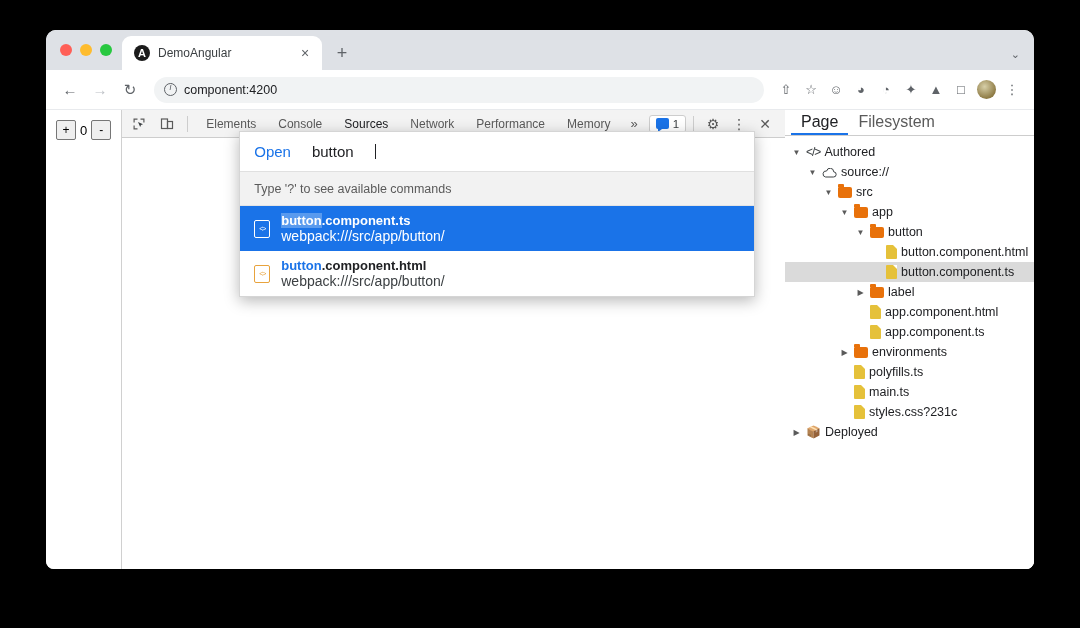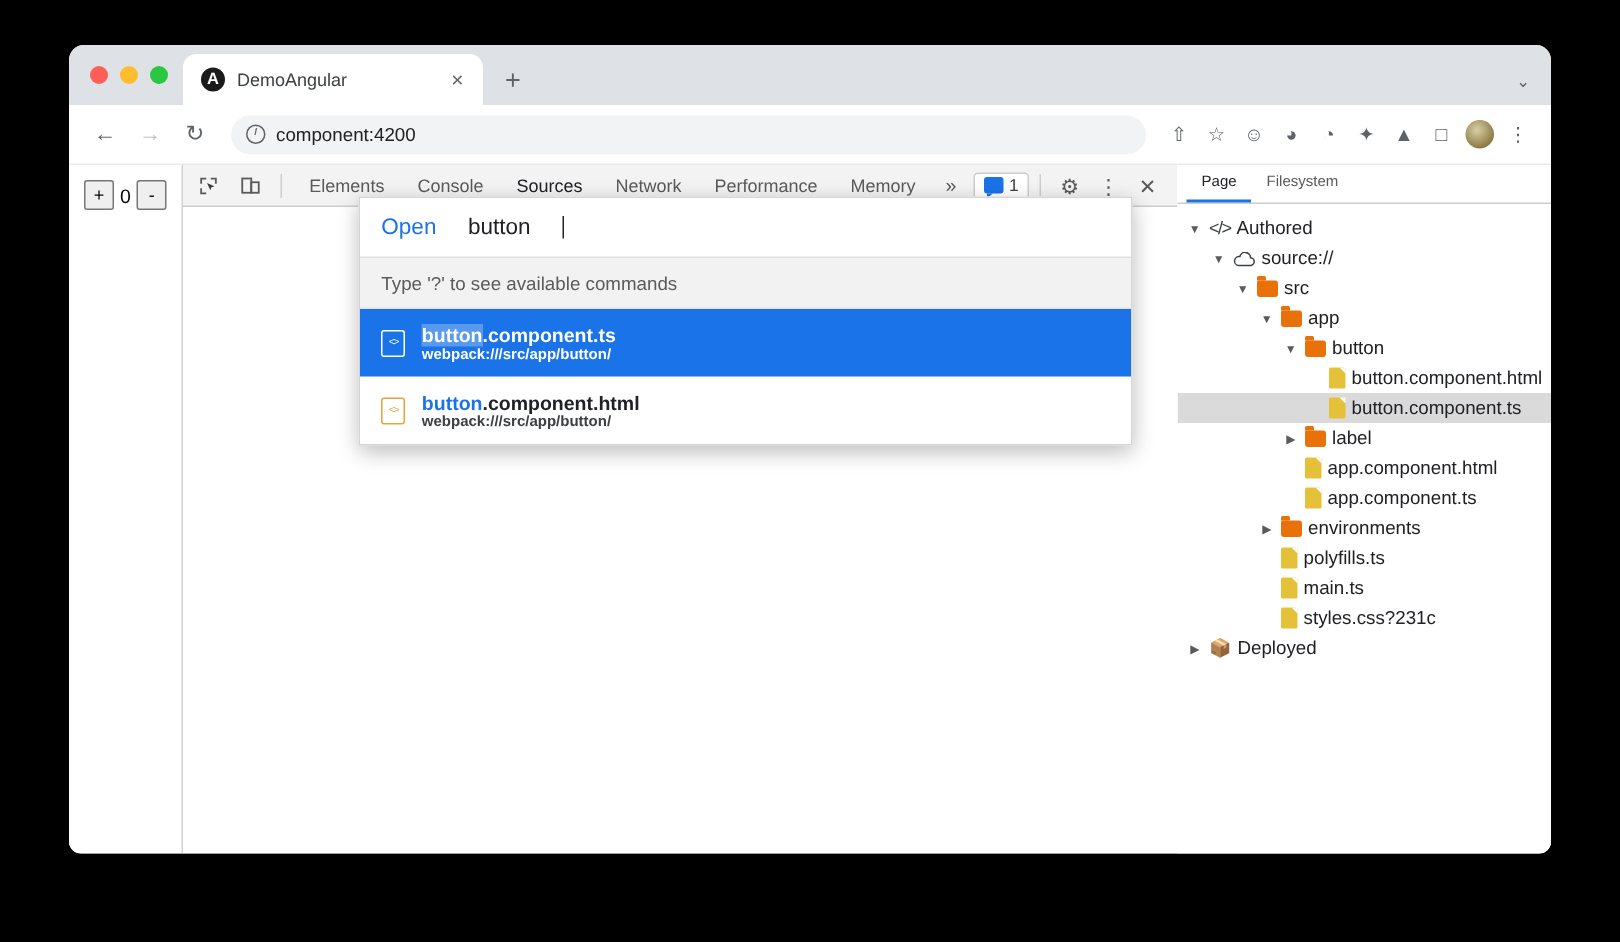--- a/index.html
+++ b/index.html
@@ -185,21 +185,21 @@
     width: 262px; border-right: 1px solid #cdcdcd;
     display: flex; flex-direction: column; background: #fff;
   }
   .nav-tabs {
     height: 26px; display: flex; align-items: stretch;
     border-bottom: 1px solid #cdcdcd; background: #fff;
     padding-left: 6px;
   }
   .nav-tab {
     padding: 0 10px; display: flex; align-items: center;
-    font-size: 10px; color: #5a5a5a; cursor: pointer;
+    font-size: 16px; color: #5a5a5a; cursor: pointer;
     border-bottom: 2px solid transparent;
   }
   .nav-tab.active { color: #202124; border-bottom-color: #1a73e8; }
 
   .tree { flex: 1; overflow: hidden; padding-top: 6px; font-size: 12.5px; color: #202124; }
   .trow {
     display: flex; align-items: center; height: 20px;
     gap: 4px; white-space: nowrap; cursor: pointer;
   }
   .trow.selected { background: #dadada; }
@@ -312,21 +312,21 @@
     font-size: 7px; color: #3c78d8; background: #fff;
     letter-spacing: -1px;
   }
   .pr-icon.html { border-color: #e8a33d; color: #e8a33d; }
   .pr-text { min-width: 0; }
   .pr-name {
     font-size: 13px; font-weight: 700; color: #202124;
     white-space: nowrap;
   }
   .pr-name .hl { color: #1a73e8; }
-  .pr-path { font-size: 10px; color: #3c4043; white-space: nowrap; font-weight: bold; }
+  .pr-path { font-size: 14px; color: #3c4043; white-space: nowrap; }
   .presult.selected .pr-name { color: #fff; }
   .presult.selected .pr-name .hl { color: #fff; background: rgba(255,255,255,.28); }
   .presult.selected .pr-path { color: #fff; }
   .presult.selected .pr-icon { border-color: #fff; color: #fff; background: transparent; }
 </style>
 </head>
 <body>
 
 <div class="window">
 

